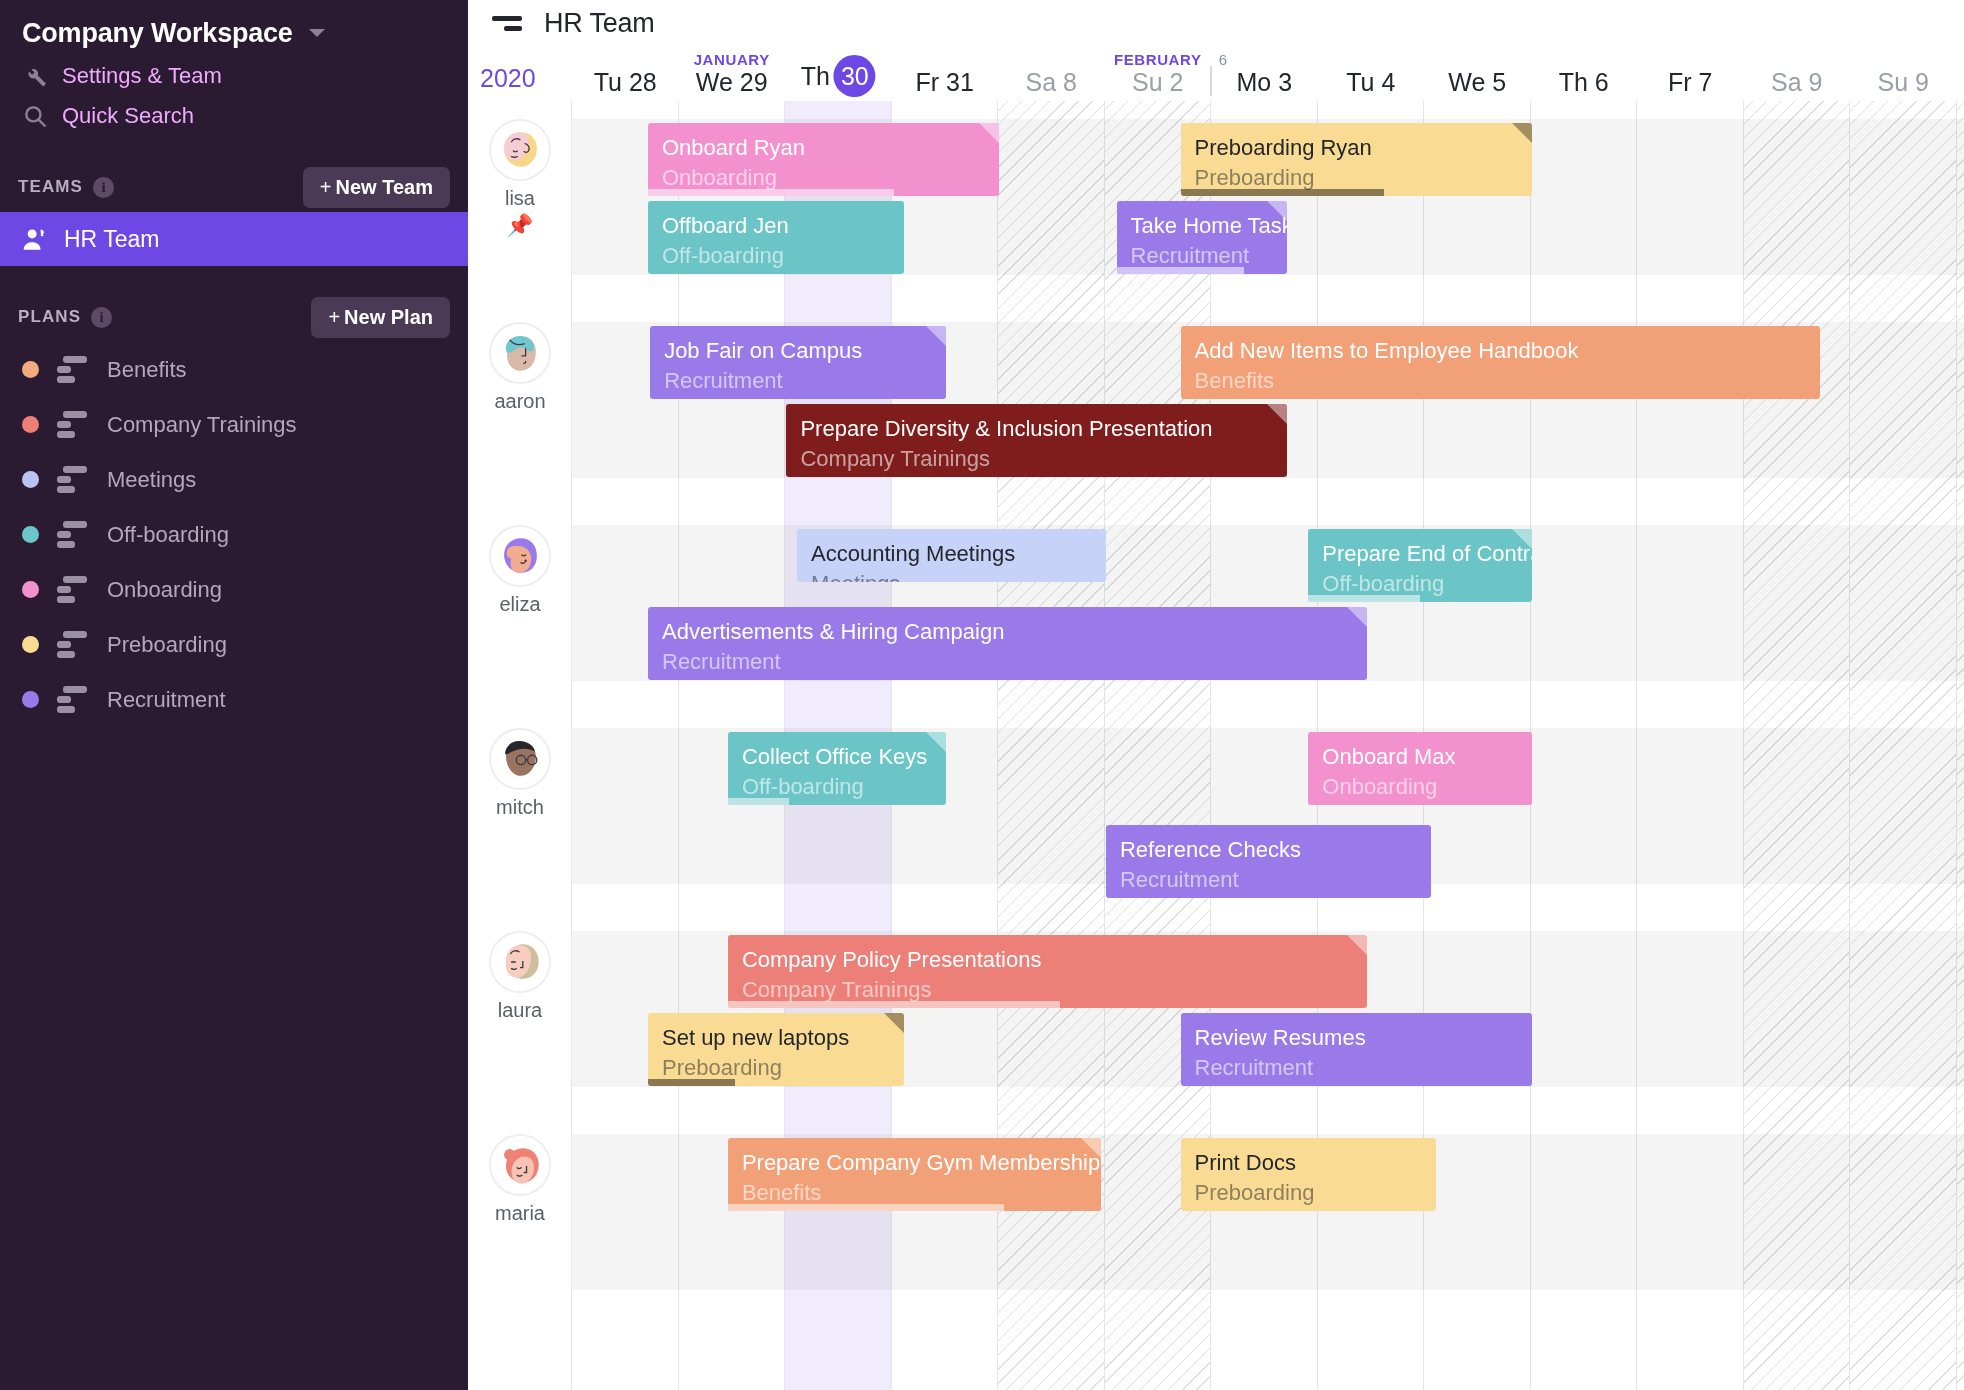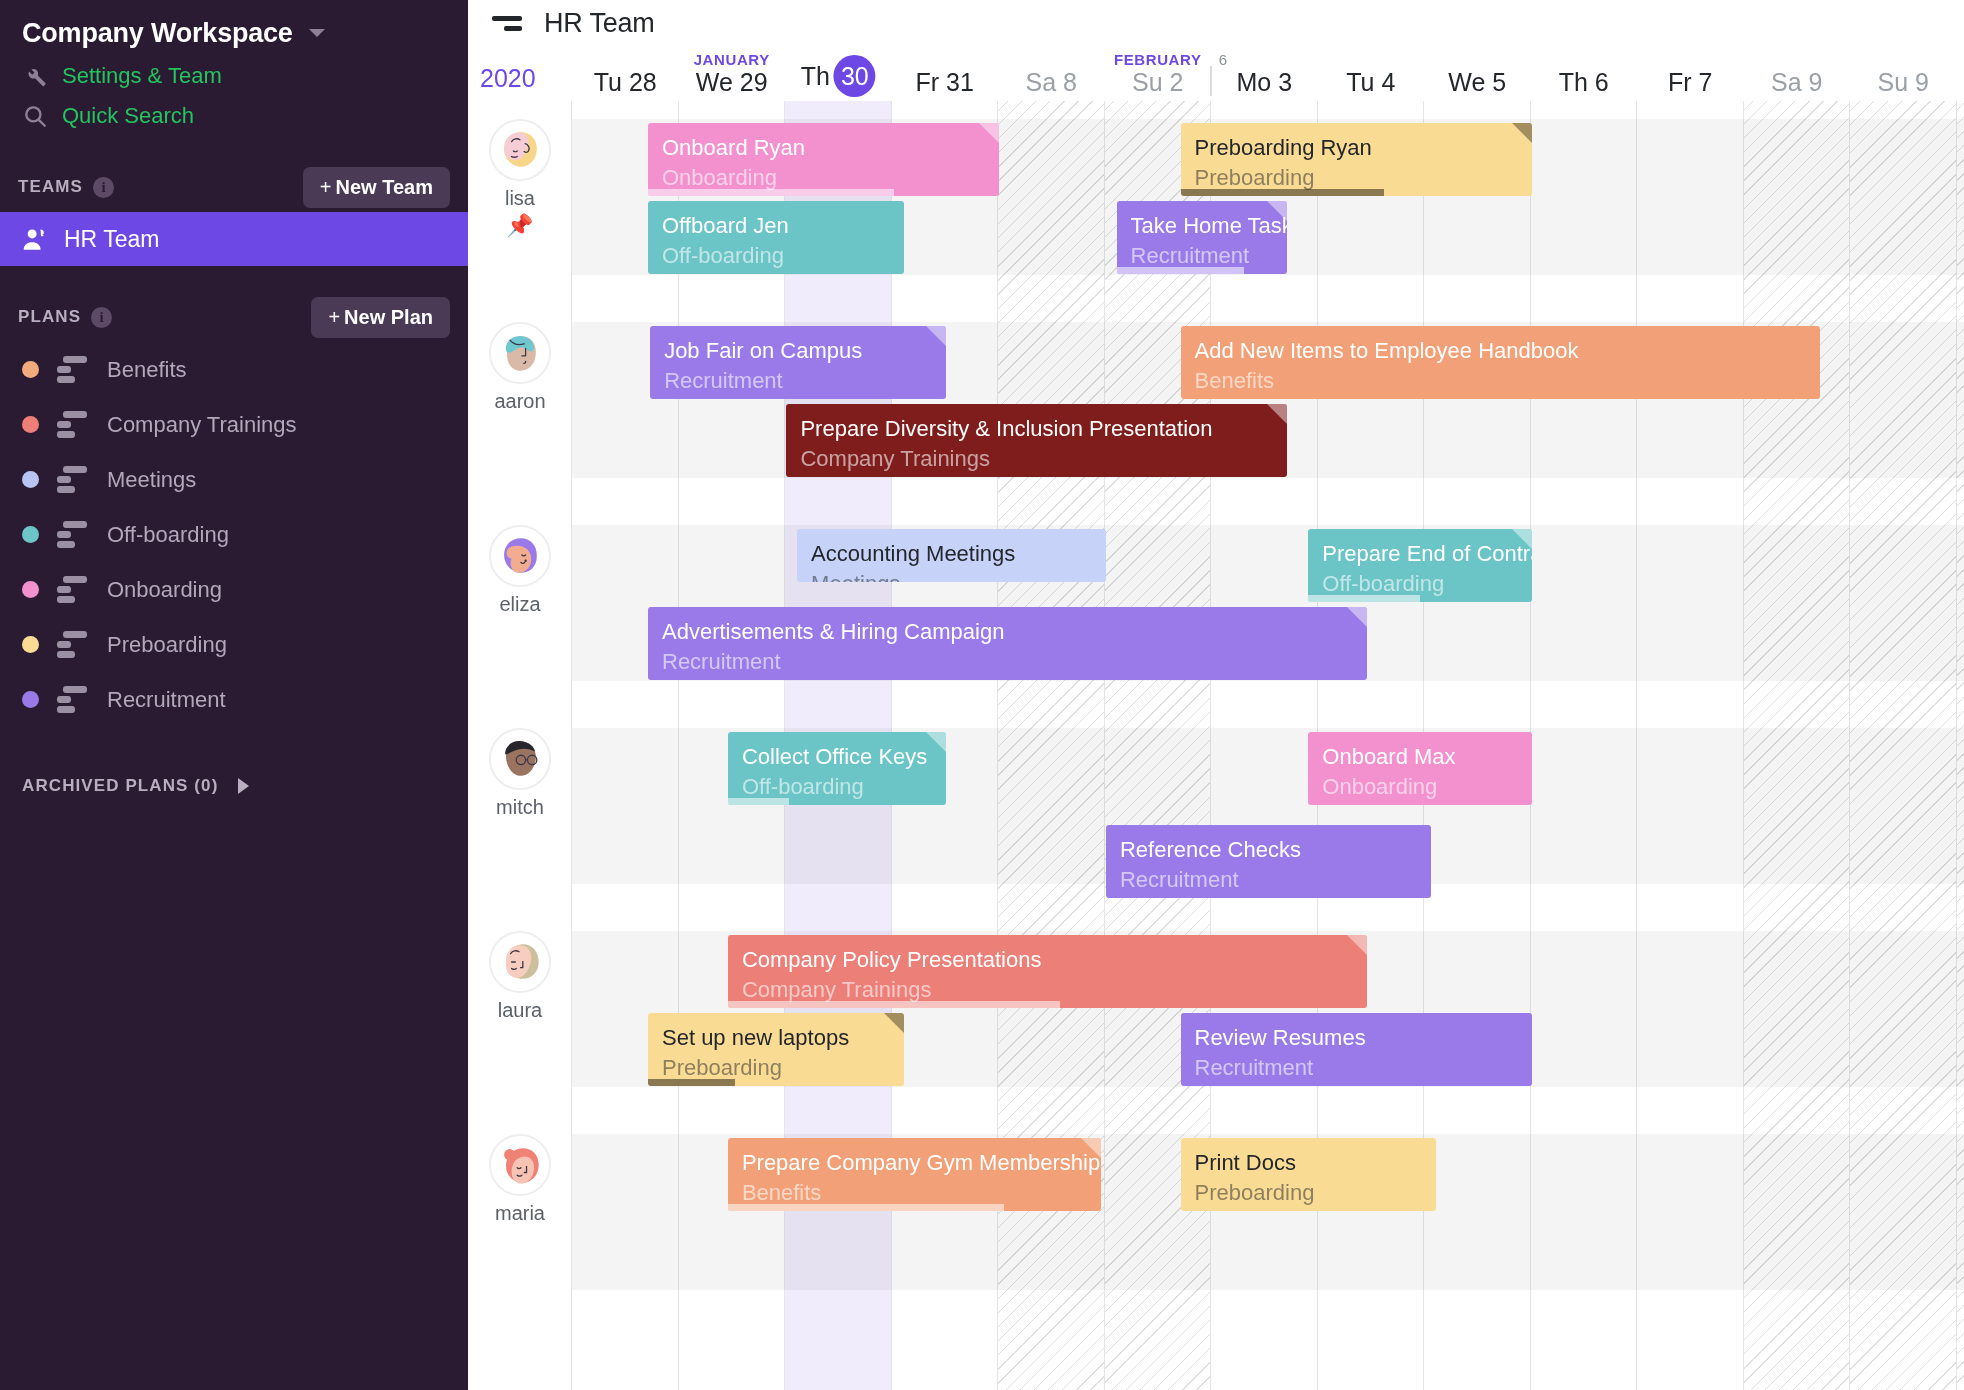--- a/index.html
+++ b/index.html
@@ -27,21 +27,21 @@
   .ws-title { font-size: 27px; font-weight: 700; letter-spacing: -0.2px; color:#fff; }
   .ws-caret {
     margin-left: 16px; width: 0; height: 0;
     border-left: 8px solid transparent;
     border-right: 8px solid transparent;
     border-top: 8px solid #8d7f96;
   }
   .side-link {
     display: flex; align-items: center;
     padding: 7px 22px; height: 40px;
-    color: #22c55e; font-size: 22px;
+    color: #f0abfc; font-size: 22px;
   }
   .side-link .ic { width: 34px; display:flex; align-items:center; color:#8d7f96; }
   .side-link .lbl { margin-left: 6px; }
 
   .section-head {
     display: flex; align-items: center;
     padding: 0 18px 0 18px;
     height: 50px;
     margin-top: 26px;
   }
@@ -318,24 +318,20 @@
           <span class="plan-dot" style="background:#9a7ae8"></span>
           <span class="plan-icon">
             <i></i>
             <i></i>
             <i></i>
           </span>
           <span class="plan-label">Recruitment</span>
         </div>
       </div>
 
-    <div class="archived">
-      <span>ARCHIVED PLANS (0)</span>
-      <span class="arrow"></span>
-    </div>
   </div>
 
   <div class="main">
 
     <div class="main-head">
       <span class="sortable-icon">
           <i></i>
           <i></i>
         </span>
       <span class="main-title">HR Team</span>

